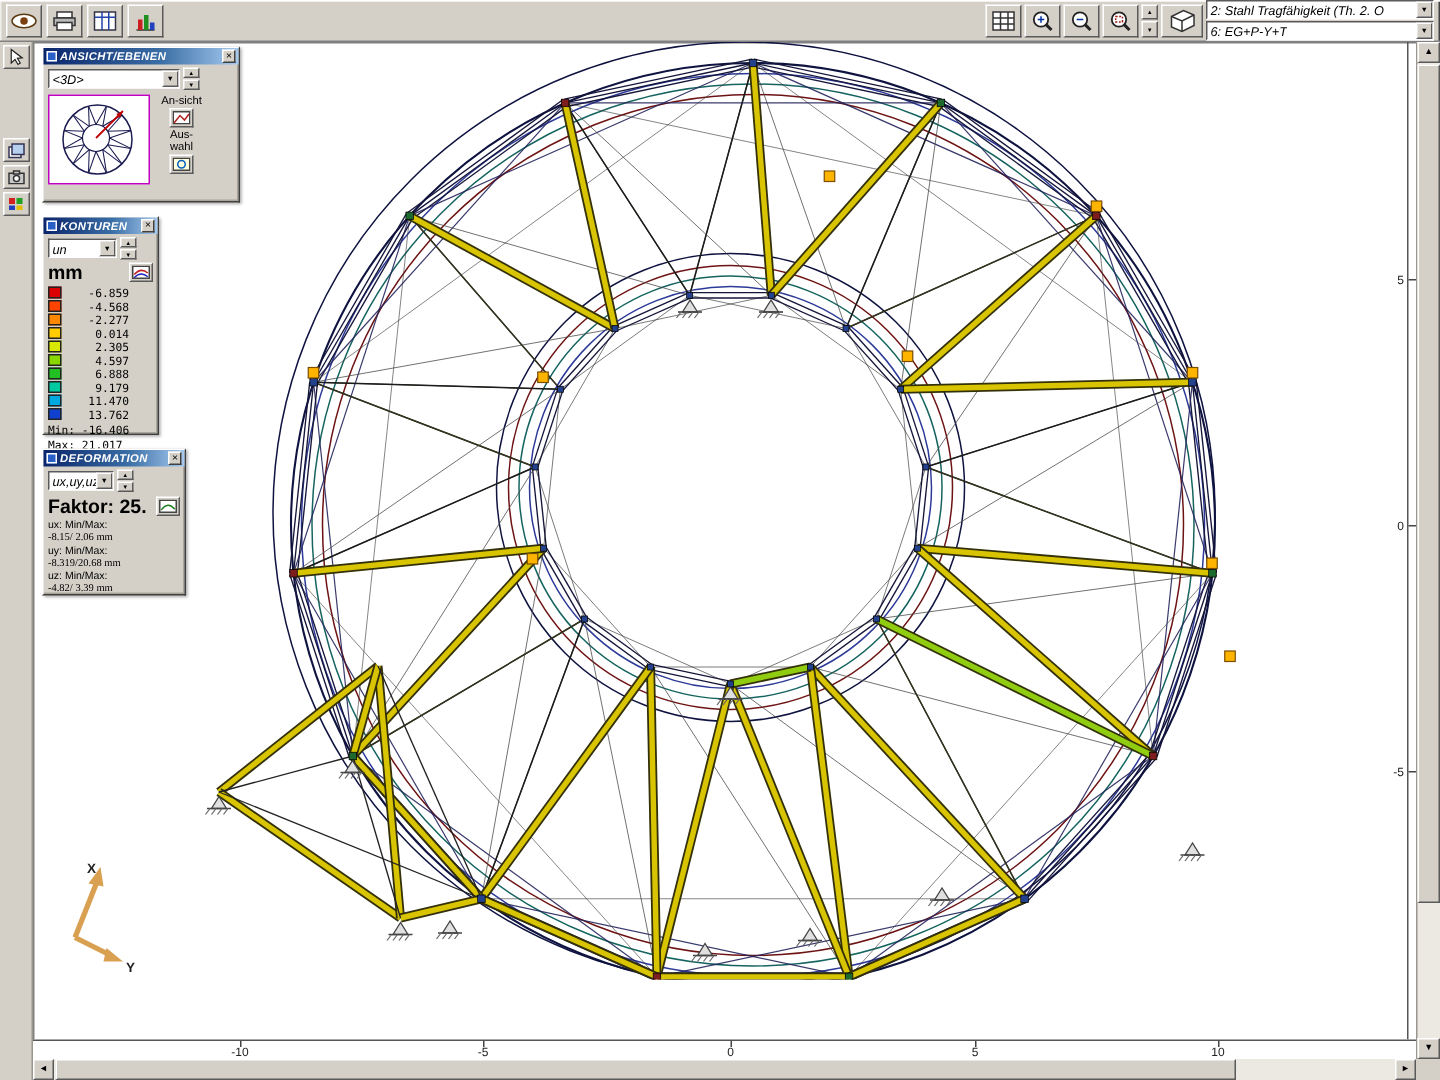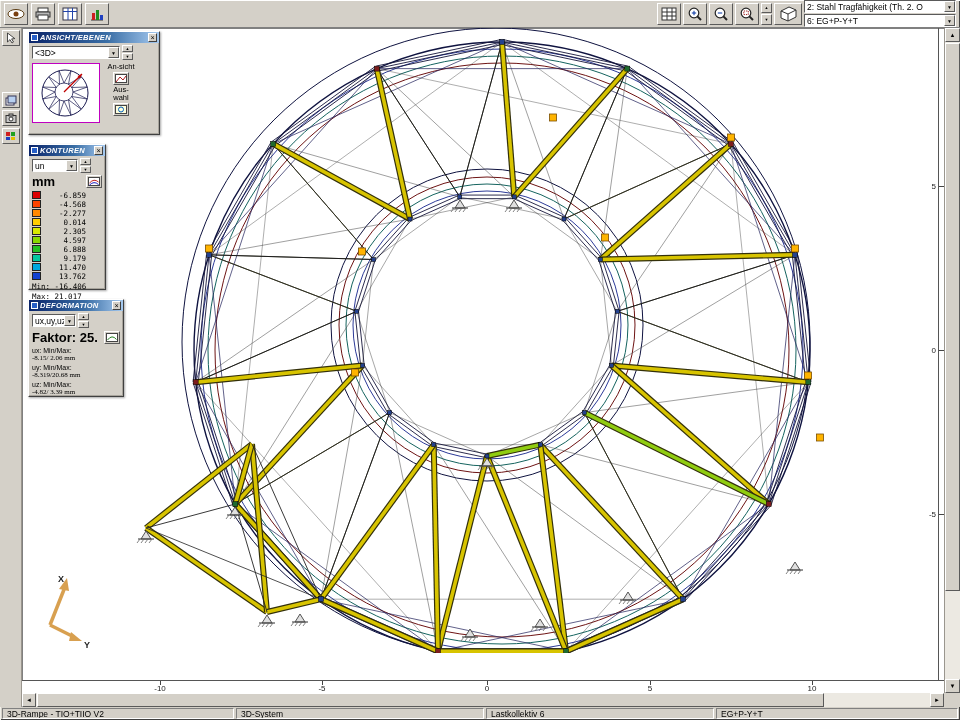--- a/index.html
+++ b/index.html
@@ -22,21 +22,21 @@
 .menu-item{padding:0 6px;height:100%;display:flex;align-items:center;color:#000;}
 
 .toolbar{height:28px;display:flex;align-items:center;padding:2px 4px;gap:3px;flex:0 0 auto;
   border-bottom:1px solid #808080;box-shadow:inset 0 1px 0 #fff;}
 .tb-tool{width:24px;height:22px;background:#d4d0c8;border:1px solid;border-color:#fff #5a5a5a #5a5a5a #fff;
   display:flex;align-items:center;justify-content:center;}
 .tb-right{margin-left:auto;display:flex;align-items:center;gap:2px;}
 .combo-stack{display:flex;flex-direction:column;gap:1px;width:152px;}
 .combo{display:flex;align-items:center;background:#fff;height:13px;font-size:8.5px;
   border:1px solid;border-color:#5a5a5a #fff #fff #5a5a5a;padding-left:2px;overflow:hidden;}
-.combo .combo-text{white-space:nowrap;overflow:hidden;}
+.combo .combo-text{white-space:nowrap;overflow:hidden;font-style:italic;}
 .combo-arrow{margin-left:auto;width:11px;height:11px;background:#d4d0c8;flex:0 0 auto;
   border:1px solid;border-color:#fff #5a5a5a #5a5a5a #fff;
   display:flex;align-items:center;justify-content:center;font-size:5px;color:#000;}
 .spin{width:11px;height:15px;display:flex;flex-direction:column;gap:1px;flex:0 0 auto;}
 .spin-b{flex:1;background:#d4d0c8;border:1px solid;border-color:#fff #5a5a5a #5a5a5a #fff;
   display:flex;align-items:center;justify-content:center;font-size:4px;color:#000;}
 
 .main{flex:1 1 auto;display:flex;min-height:0;}
 .left-rail{width:22px;background:#d4d0c8;border-right:1px solid #9a968e;display:flex;
   flex-direction:column;align-items:center;padding-top:2px;gap:2px;flex:0 0 auto;}
@@ -822,20 +822,14 @@
     <div class="hscroll">
       <div class="sb-btn h">◄</div>
       <div class="hs-track">
         <div class="hs-thumb"></div>
       </div>
       <div class="sb-btn h">►</div>
     </div>
     <div class="corner"></div>
   </div>
 
-  <div class="statusbar">
-    <div class="status-pane sp1">3D-Rampe - TIO+TIIO V2</div>
-    <div class="status-pane sp2">3D-System</div>
-    <div class="status-pane sp3">Lastkollektiv 6</div>
-    <div class="status-pane sp4">EG+P-Y+T</div>
-  </div>
 
 </div>
 
 </body></html>

